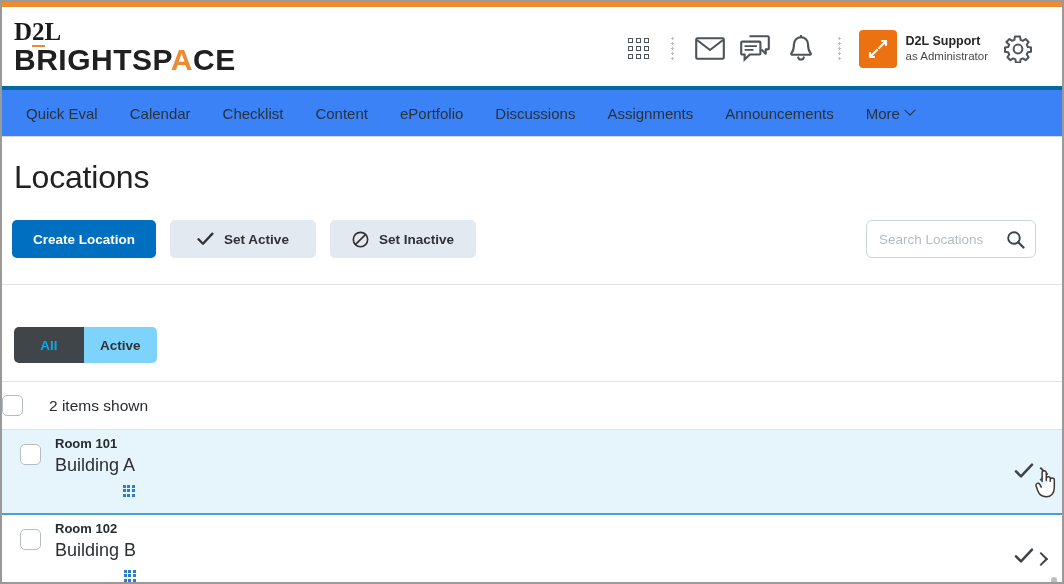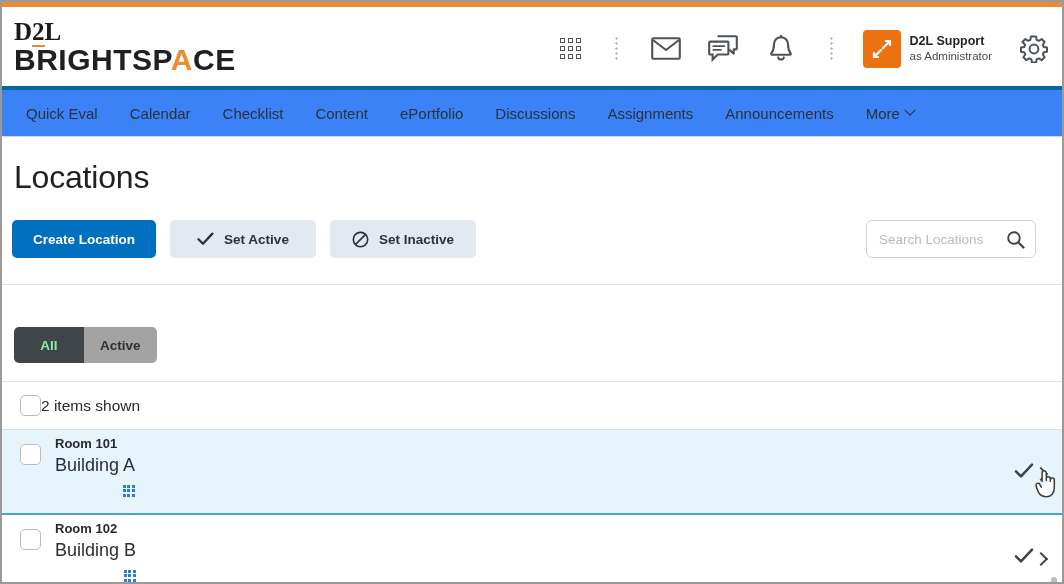--- a/index.html
+++ b/index.html
@@ -60,26 +60,26 @@
     letter-spacing: 0.5px;
     color: #202020;
     display: block;
   }
   .brand .bsp .carat {
     color: #ec8b32;
   }
 
   .header-right {
     position: absolute;
-    right: 14px;
+    right: 30px;
     top: 0;
     height: 83px;
     display: flex;
     align-items: center;
-    gap: 12px;
+    gap: 0;
     justify-content: center;
   }
   .hicon {
     display: flex;
     align-items: center;
     justify-content: center;
     color: #4e5357;
     cursor: pointer;
   }
   .hsep {
@@ -253,35 +253,34 @@
     min-width: 70px;
     display: inline-flex;
     align-items: center;
     justify-content: center;
     font-size: 13.5px;
     font-weight: bold;
     cursor: pointer;
     padding: 0 16px;
     box-sizing: border-box;
   }
-  .tab.active { background: #3f4549; color: #86efac; }
-  .tab.inactive { background: #a3a3a3; color: #2f3134; justify-content: center; }
+  .tab.active { background: #3f4549; color: #0ea5e9; }
+  .tab.inactive { background: #7dd3fc; color: #2f3134; justify-content: center; }
   .tabs-underline {
     height: 1px;
     background: #e1e1e1;
     margin-top: 18px;
   }
 
   
   .list-header {
     display: flex;
     align-items: center;
     height: 48px;
-    padding-left: 18px;
-    gap: 0;
+    gap: 26px;
     border-bottom: 1px solid #e1e1e1;
     box-sizing: border-box;
   }
   .cb {
     width: 21px;
     height: 21px;
     border: 1.5px solid #b6bcc1;
     border-radius: 5px;
     background: #fff;
     box-sizing: border-box;

